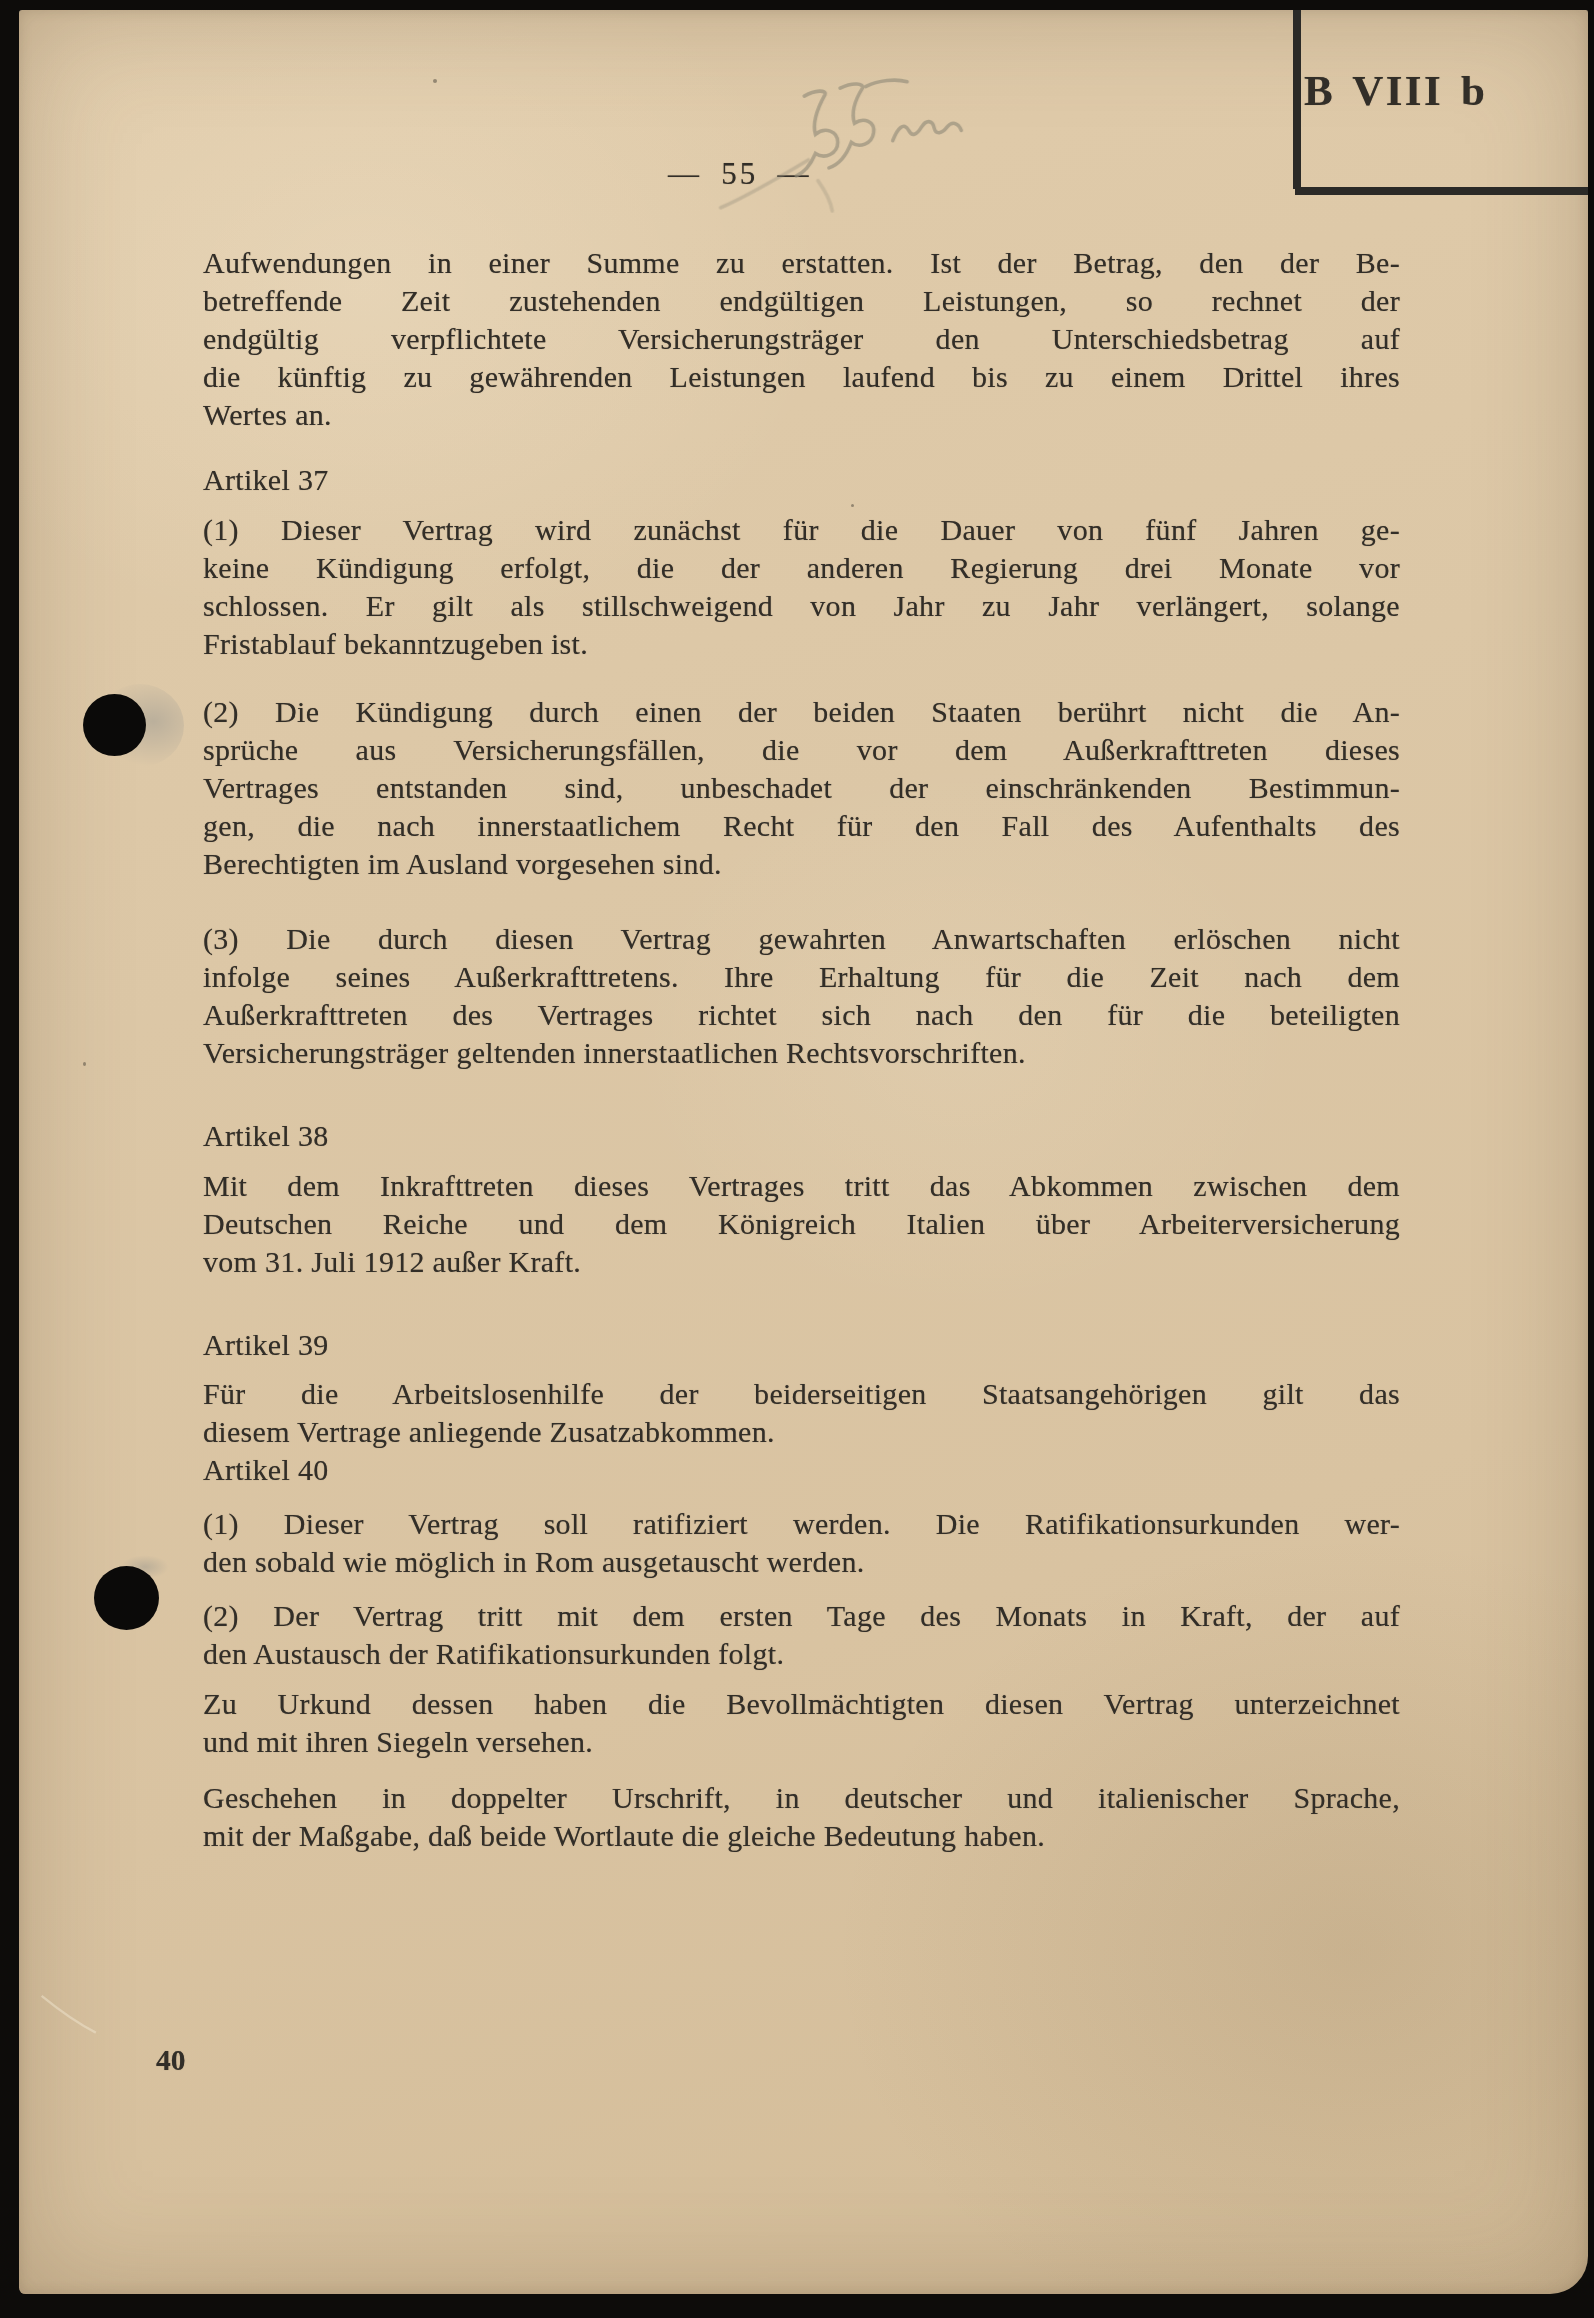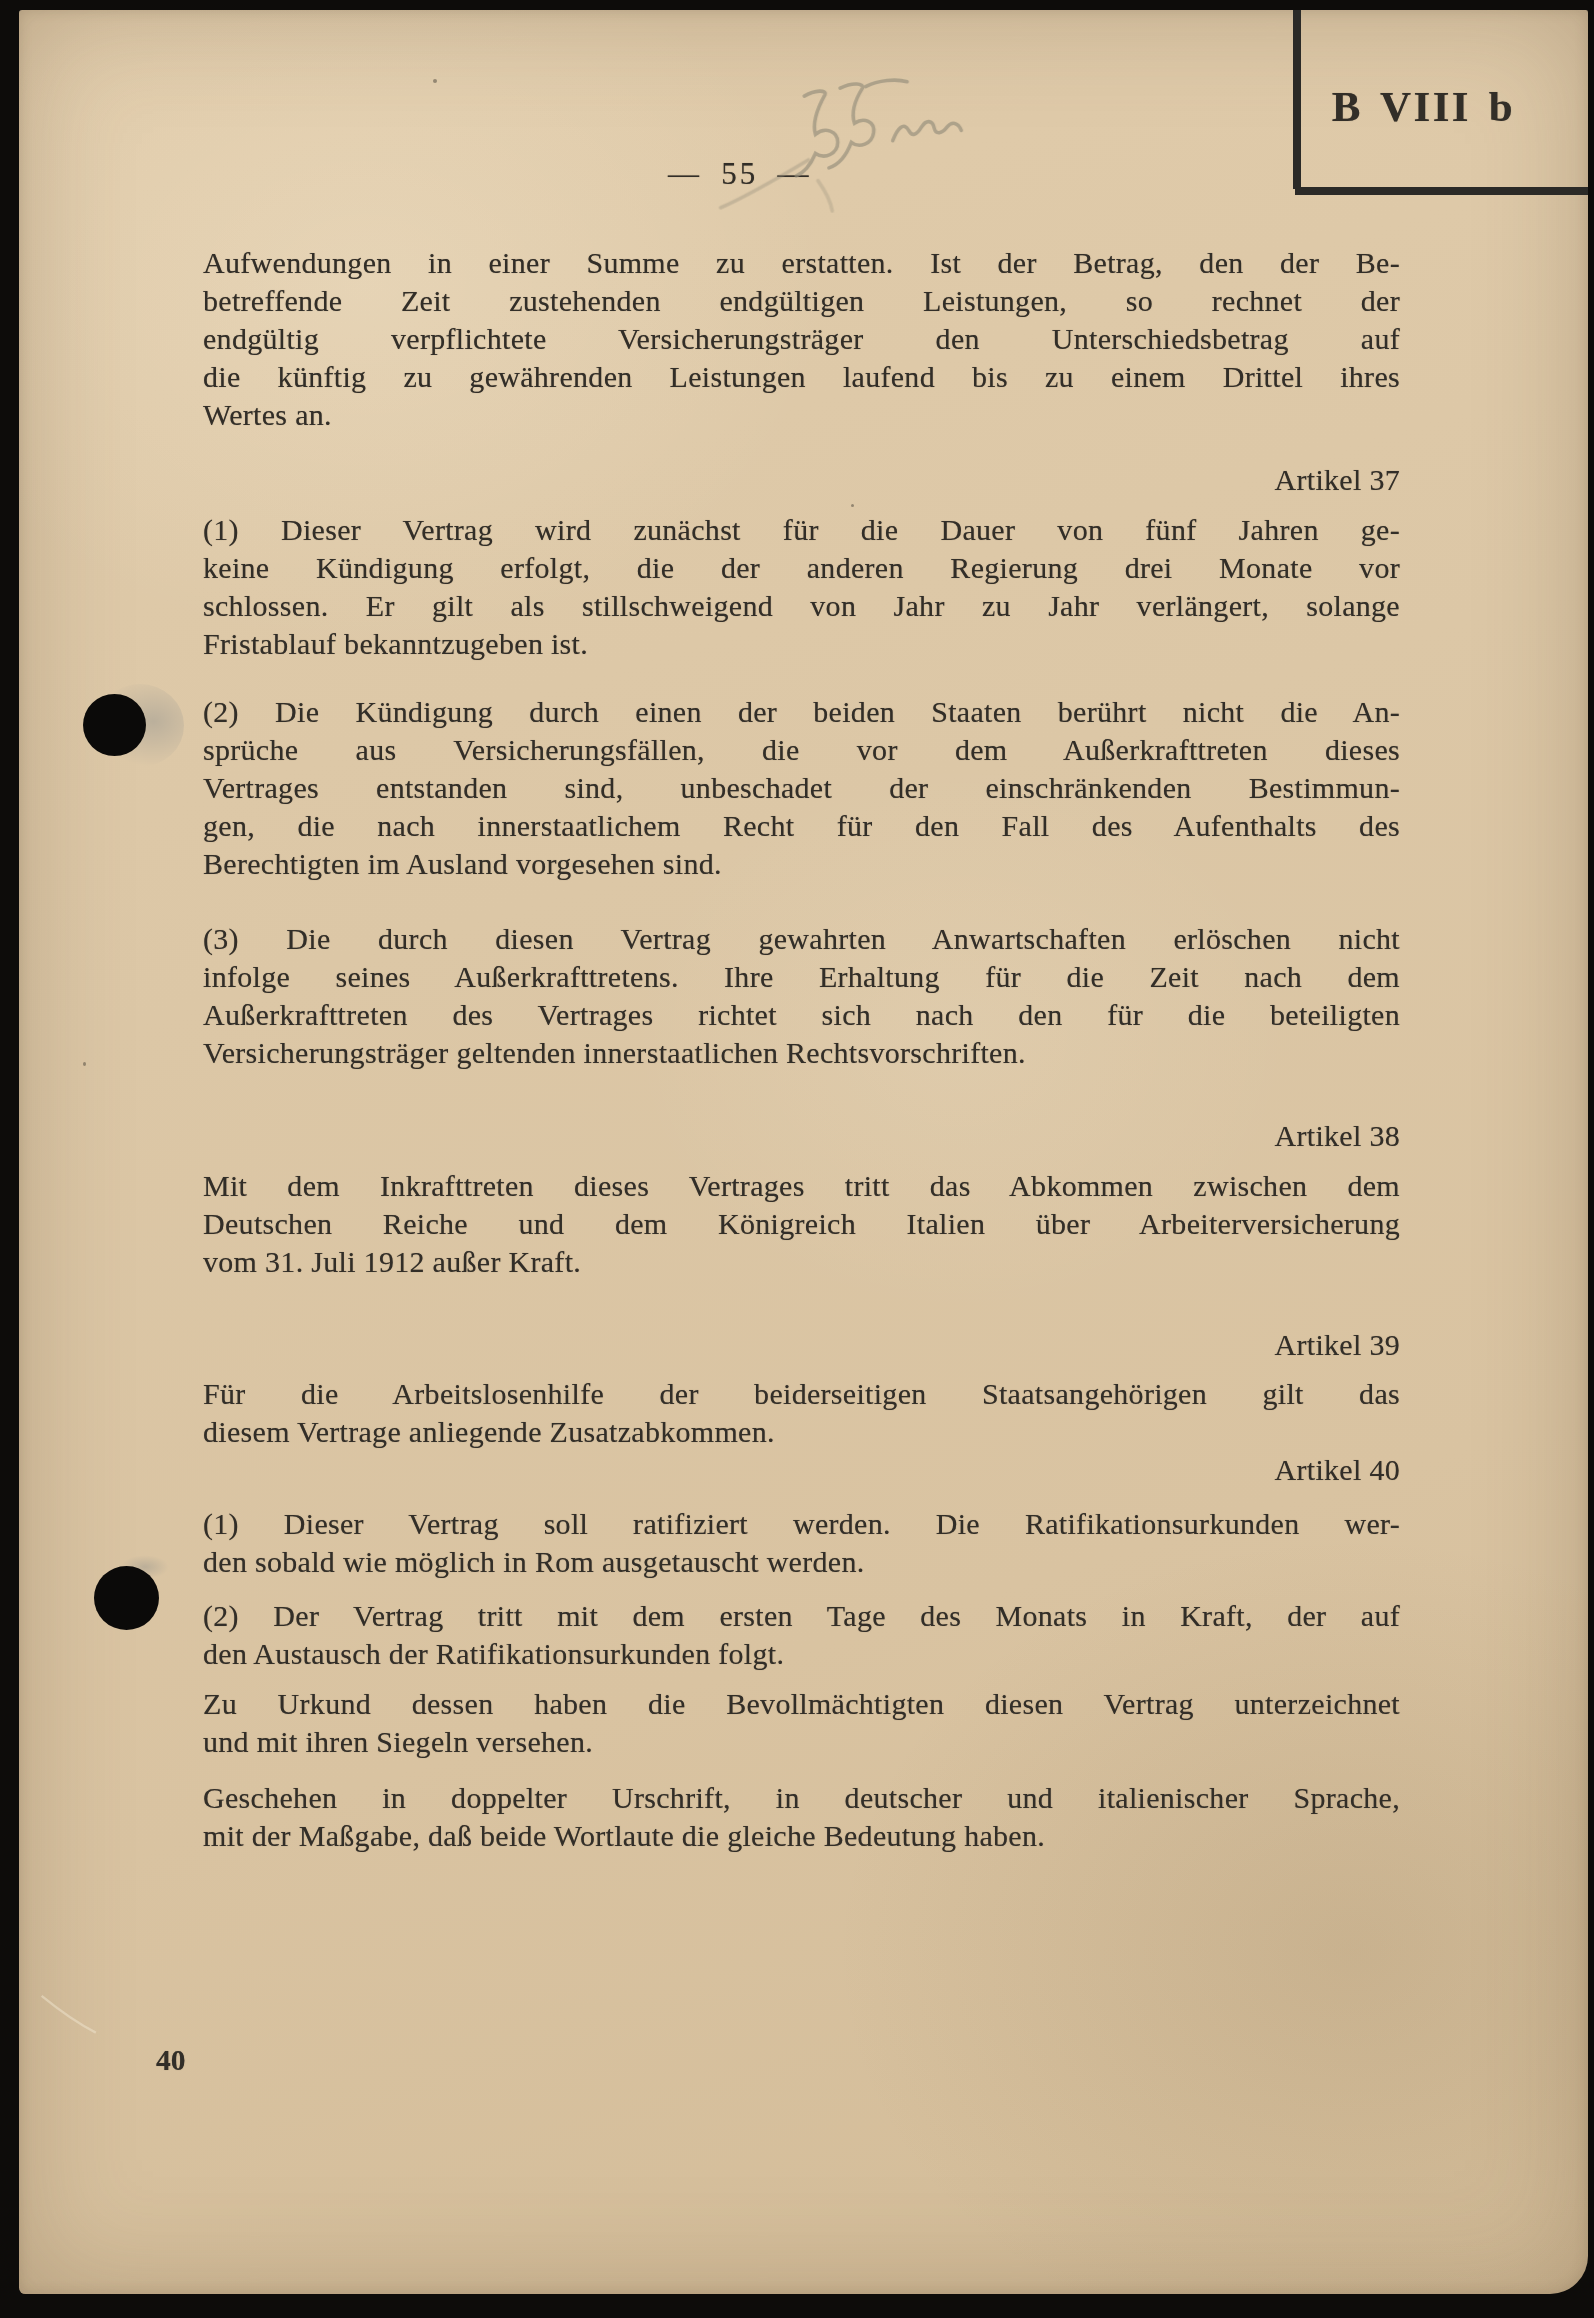--- a/index.html
+++ b/index.html
@@ -10,30 +10,30 @@
            radial-gradient(ellipse 717px 558px at 22% 12%, rgba(255,246,226,.22), transparent 65%),
            radial-gradient(ellipse 797px 638px at 85% 85%, rgba(120,95,60,.14), transparent 65%),
            radial-gradient(ellipse 478px 399px at 60% 45%, rgba(255,248,230,.10), transparent 70%),
            linear-gradient(163deg,#e1ccab 0%,#dcc7a6 38%,#d9c3a1 68%,#d3bc98 100%);
          box-shadow: inset 0 0 112px rgba(92,72,46,.28), inset 0 0 14.3px rgba(70,55,35,.18);
          border-radius:3.2px 2.4px 38px 6.4px;}
   .ink{color:#322e28;text-shadow:0 0 0.8px rgba(64,54,42,.55);}
   
   .frame-v{position:absolute;left:1274px;top:0;width:8px;height:179px;background:#2b2a27;}
   .frame-h{position:absolute;left:1276px;top:177px;width:293px;height:8.8px;background:#2b2a27;}
-  .class-label{position:absolute;left:1285px;top:72px;width:239px;text-align:center;
+  .class-label{position:absolute;left:1285px;top:56px;width:239px;text-align:left;
                font-weight:bold;font-size:43px;letter-spacing:2.4px;word-spacing:4.8px;}
   .page-num{position:absolute;left:649px;top:146px;width:239px;text-align:left;
             font-size:31px;letter-spacing:3.2px;word-spacing:8px;}
   
   .column{position:absolute;left:184px;top:234px;width:1197px;
           font-size:30px;line-height:38px;letter-spacing:0.3px;}
   .tline{text-align:justify;text-align-last:justify;}
   .tline.last{text-align-last:left;}
-  .heading{text-align:right;}
+  .heading{text-align:left;}
   .g34{margin-top:27px}.g15{margin-top:12px}.g38{margin-top:30px}.g46{margin-top:37px}
   .g57{margin-top:45px}.g16{margin-top:12.8px}.g13{margin-top:10.4px}.g48{}
   .g21{margin-top:16.7px}.g20{margin-top:16px}.g22{margin-top:17.5px}
   .footer-num{position:absolute;left:137px;top:2034px;font-weight:bold;font-size:29.5px;}
   
   .hole{position:absolute;border-radius:50%;background:#0b0a09;}
   .hole.h1{left:64px;top:684px;width:63px;height:62px;}
   .hole.h2{left:75px;top:1556px;width:65px;height:64px;}
   .smudge{position:absolute;border-radius:50%;pointer-events:none;}
   .smudge.s1{left:77px;top:674px;width:88px;height:83px;

